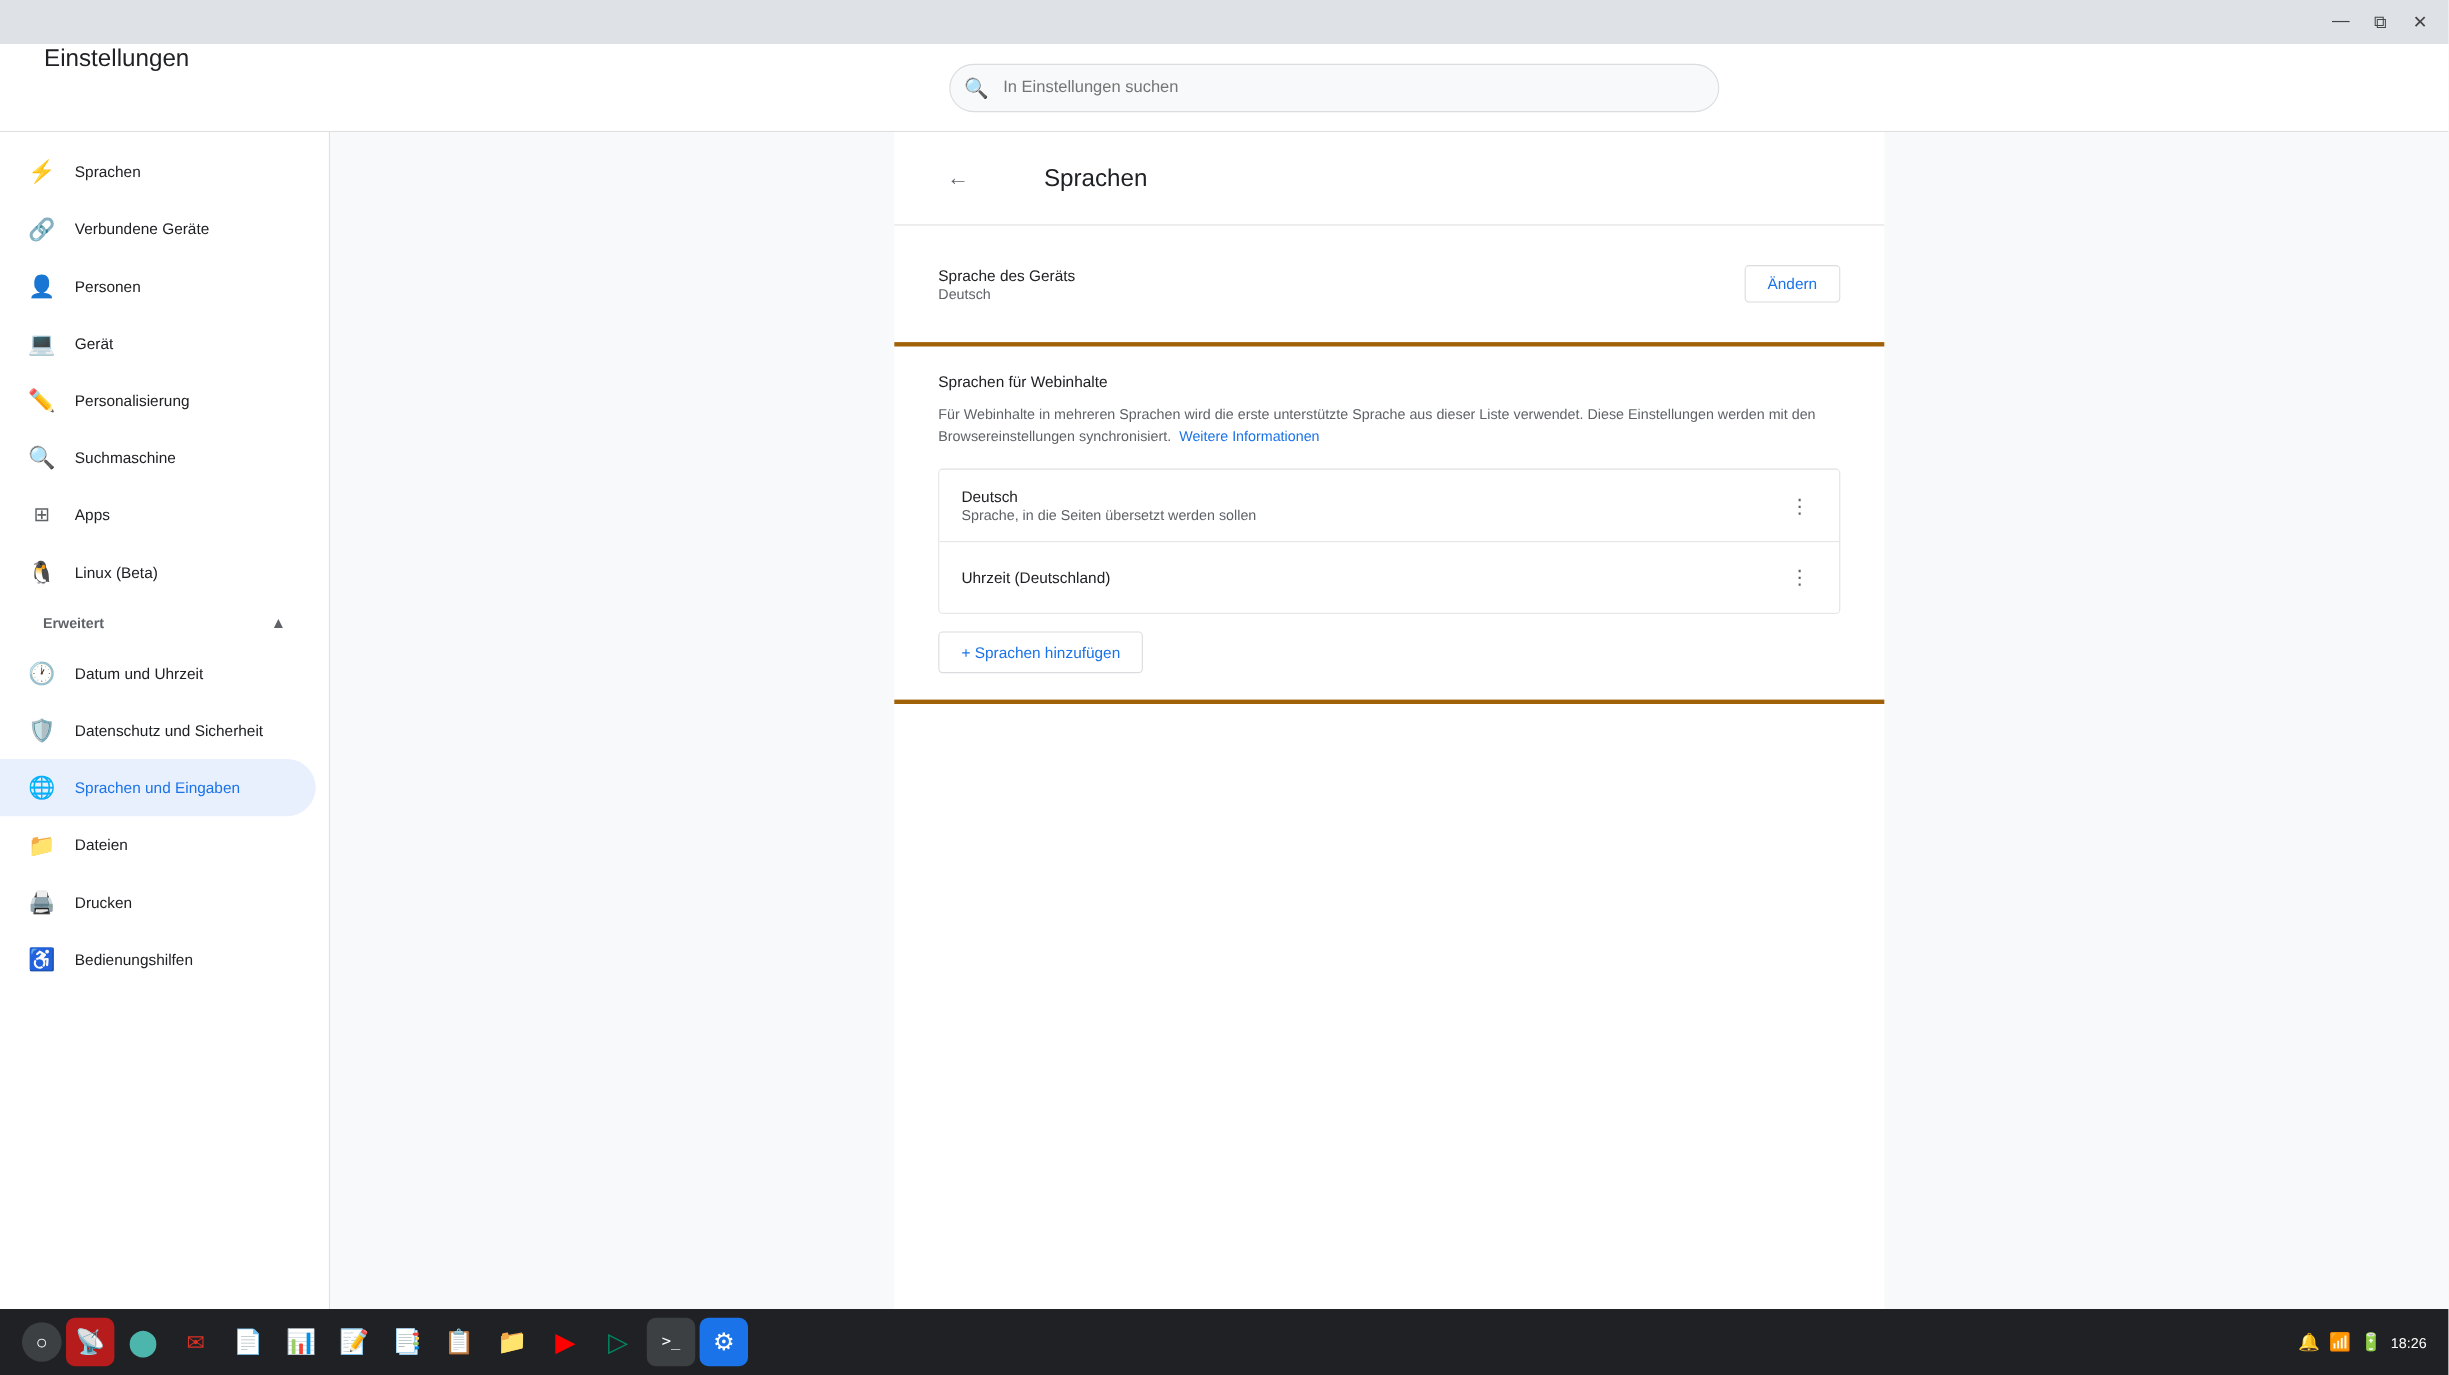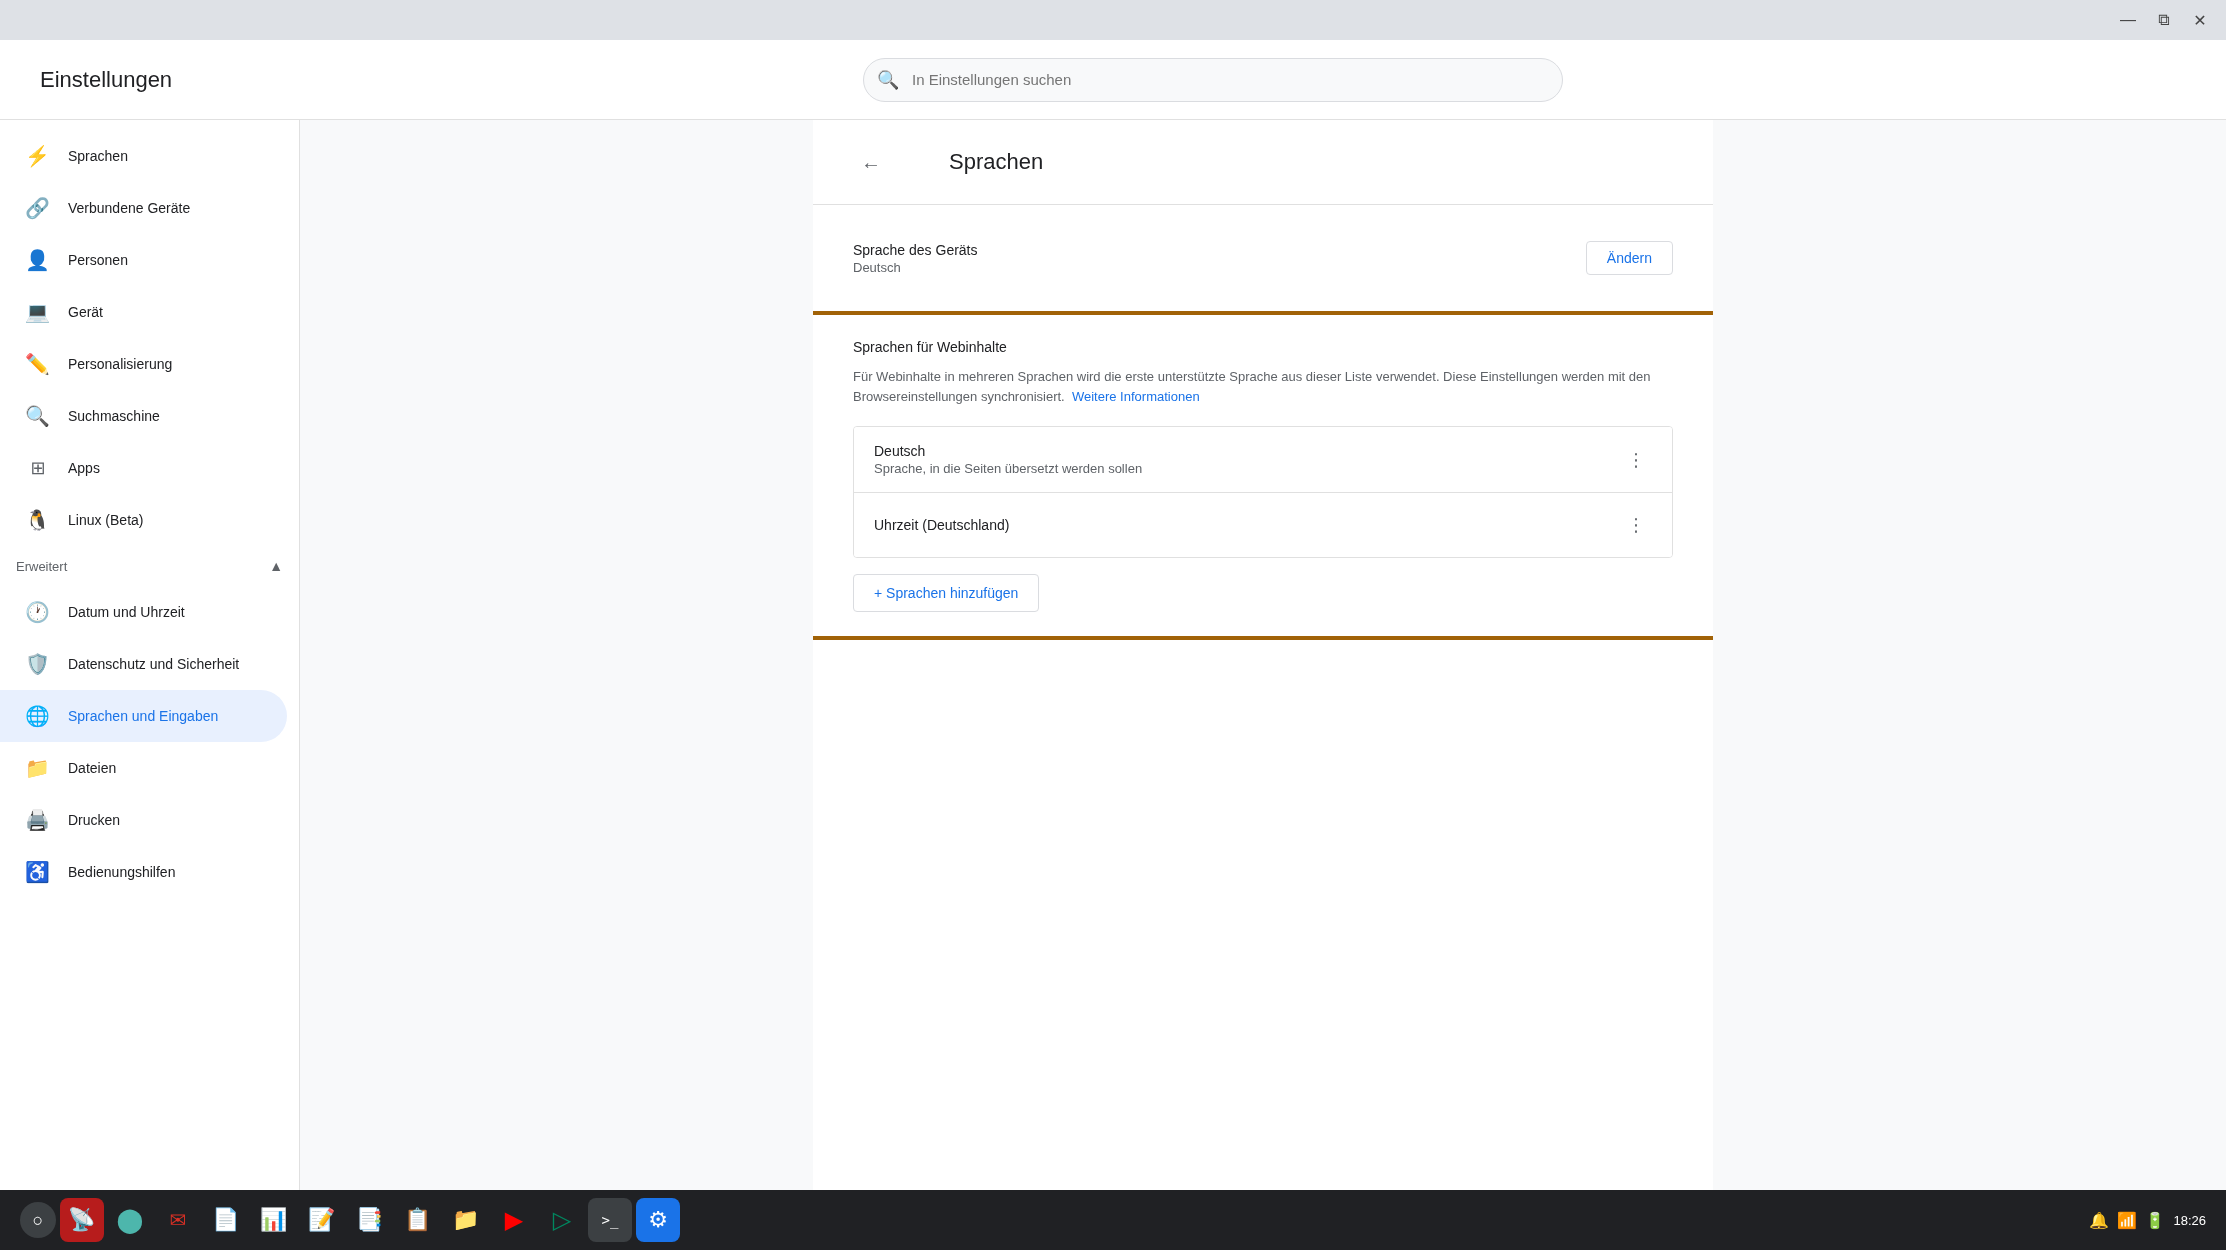--- a/index.html
+++ b/index.html
@@ -44,21 +44,20 @@
       display: flex;
       flex-direction: column;
       background: white;
     }
 
     
     .header {
       height: 80px;
       background: white;
       display: flex;
-      align-items: center;
       padding: 0 40px;
       border-bottom: 1px solid #e0e0e0;
       flex-shrink: 0;
       gap: 20px;
     }
     .header-title {
       font-size: 22px;
       font-weight: 500;
       color: #202124;
       min-width: 180px;
@@ -129,24 +128,24 @@
       justify-content: center;
       color: #5f6368;
       font-size: 20px;
       flex-shrink: 0;
     }
     .sidebar-item.active .icon { color: #1a73e8; }
 
     .sidebar-section {
       display: flex;
       align-items: center;
-      padding: 8px 16px;
+      padding: 8px 39px;
       height: 40px;
       font-size: 13px;
-      font-weight: 400;
+      font-weight: 700;
       color: #5f6368;
       cursor: pointer;
     }
     .sidebar-section .chevron {
       margin-left: auto;
       font-size: 14px;
     }
 
     
     .main {

